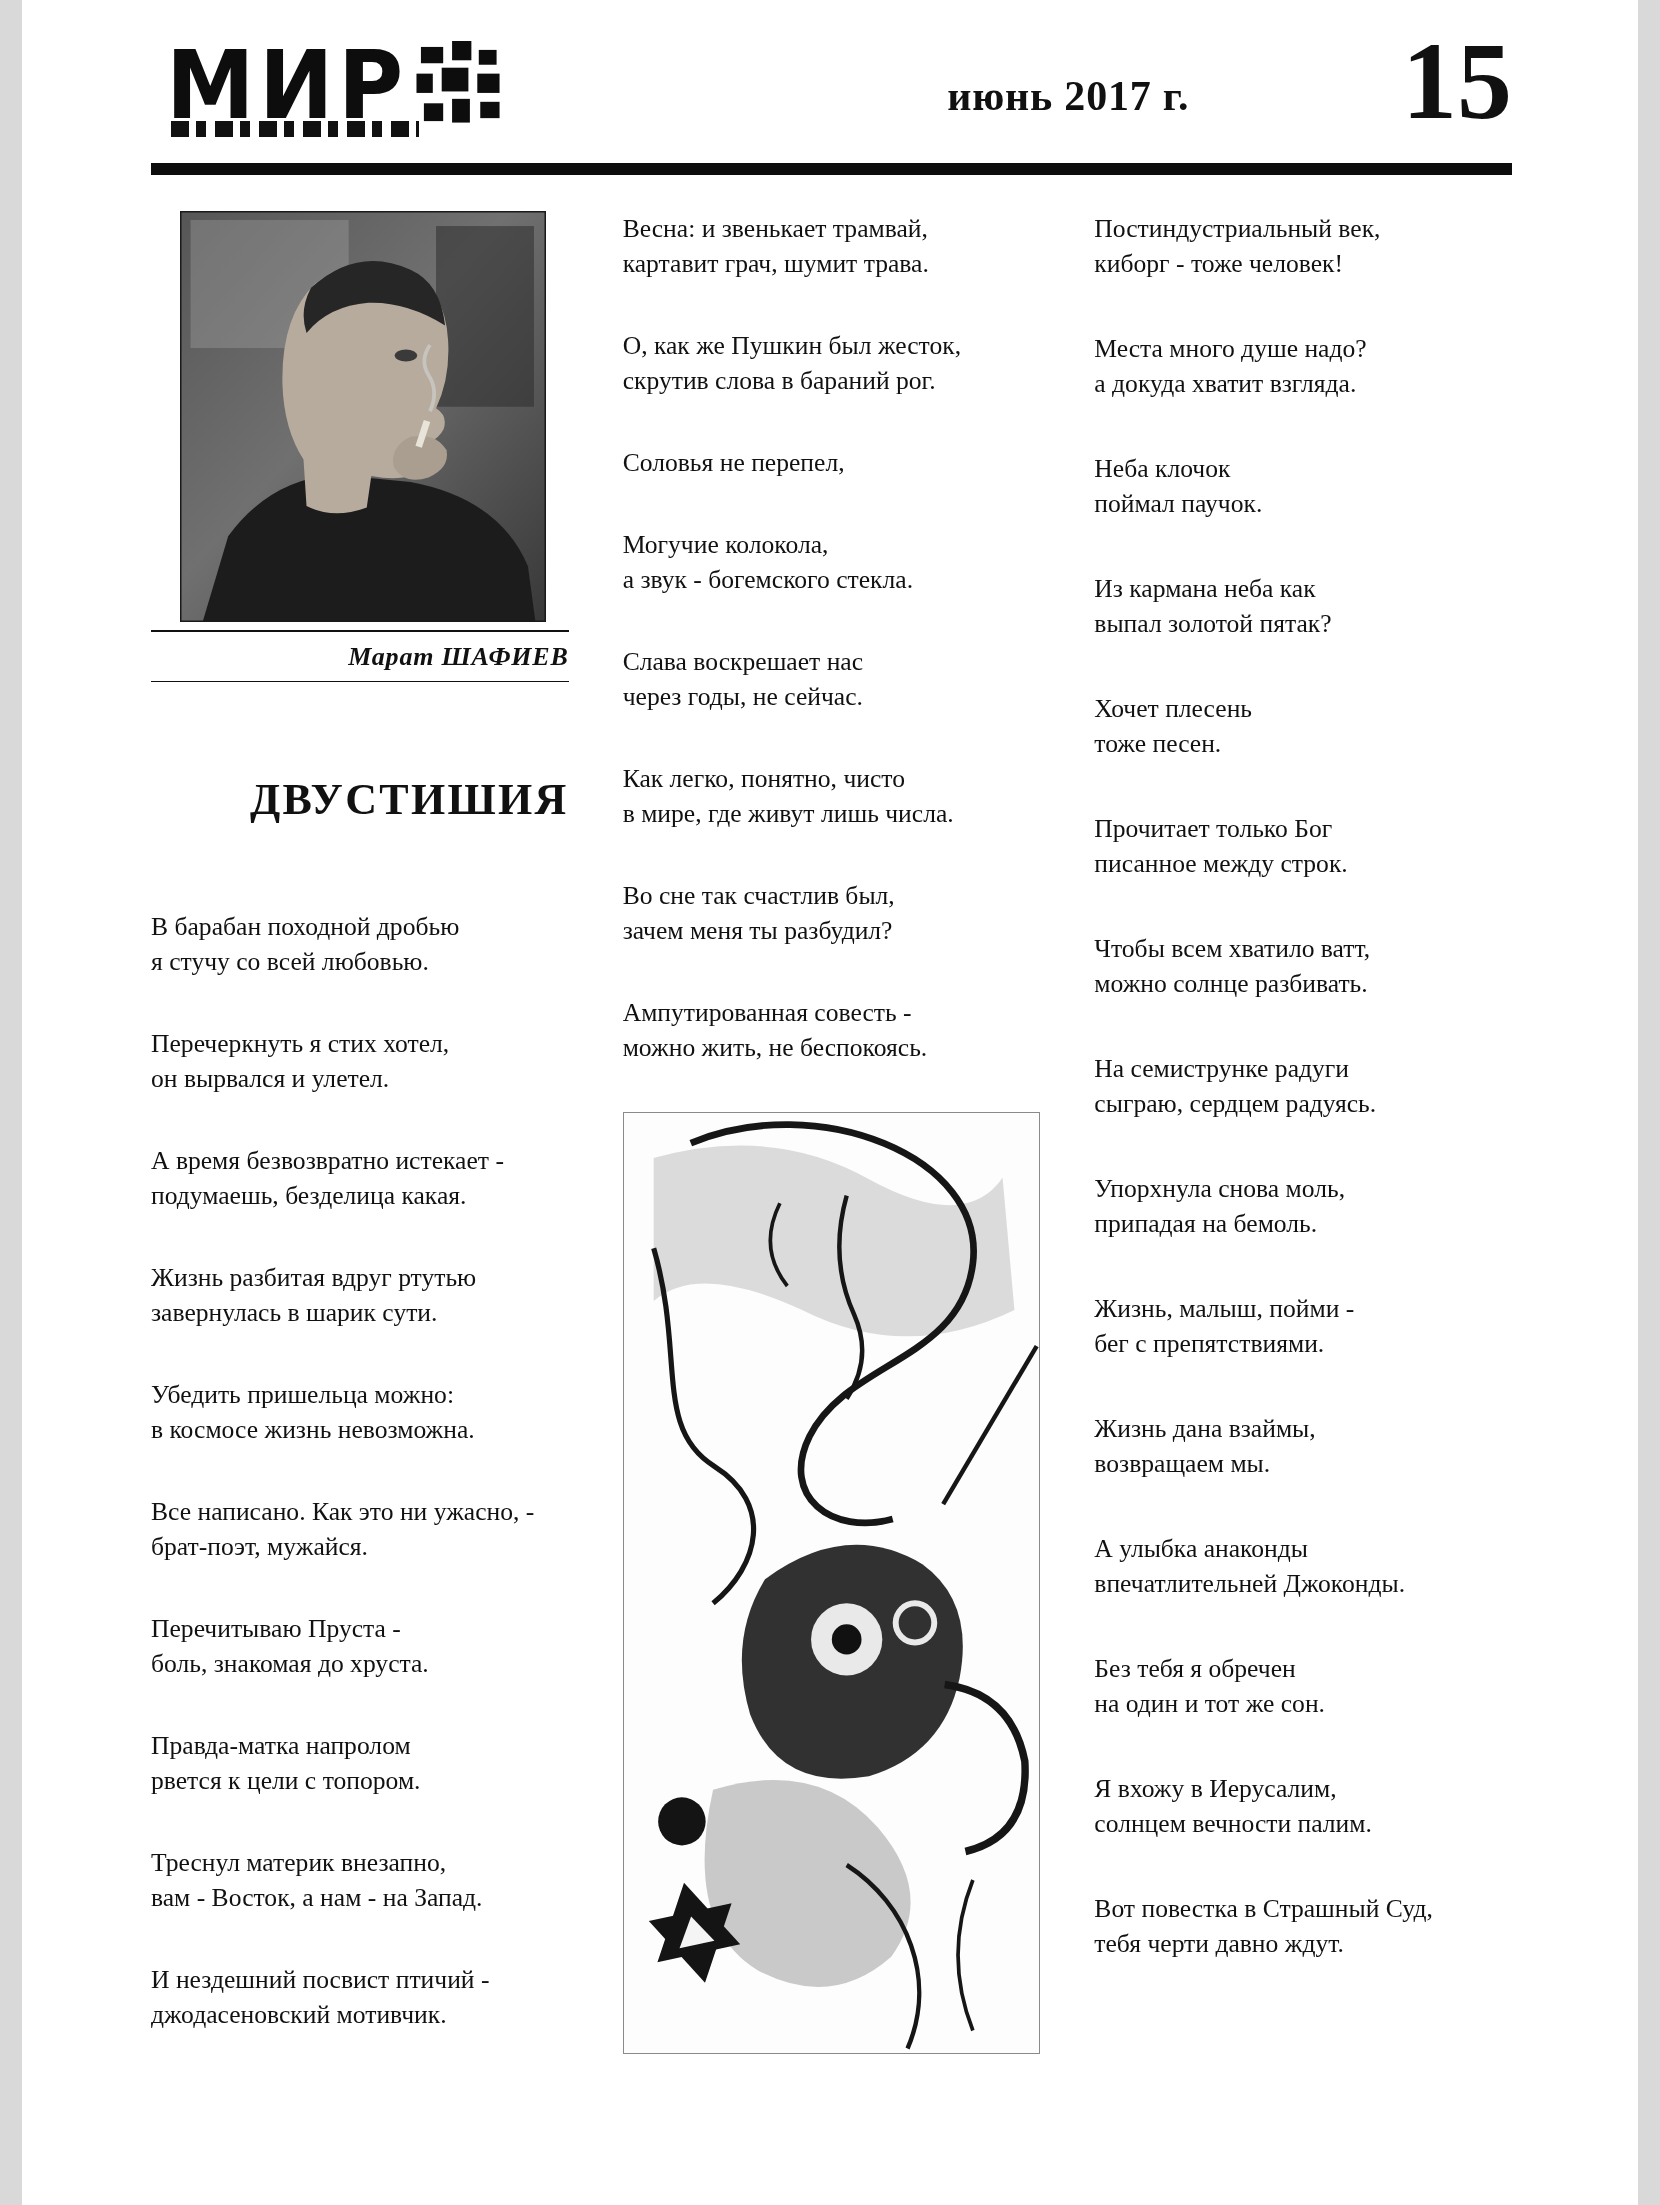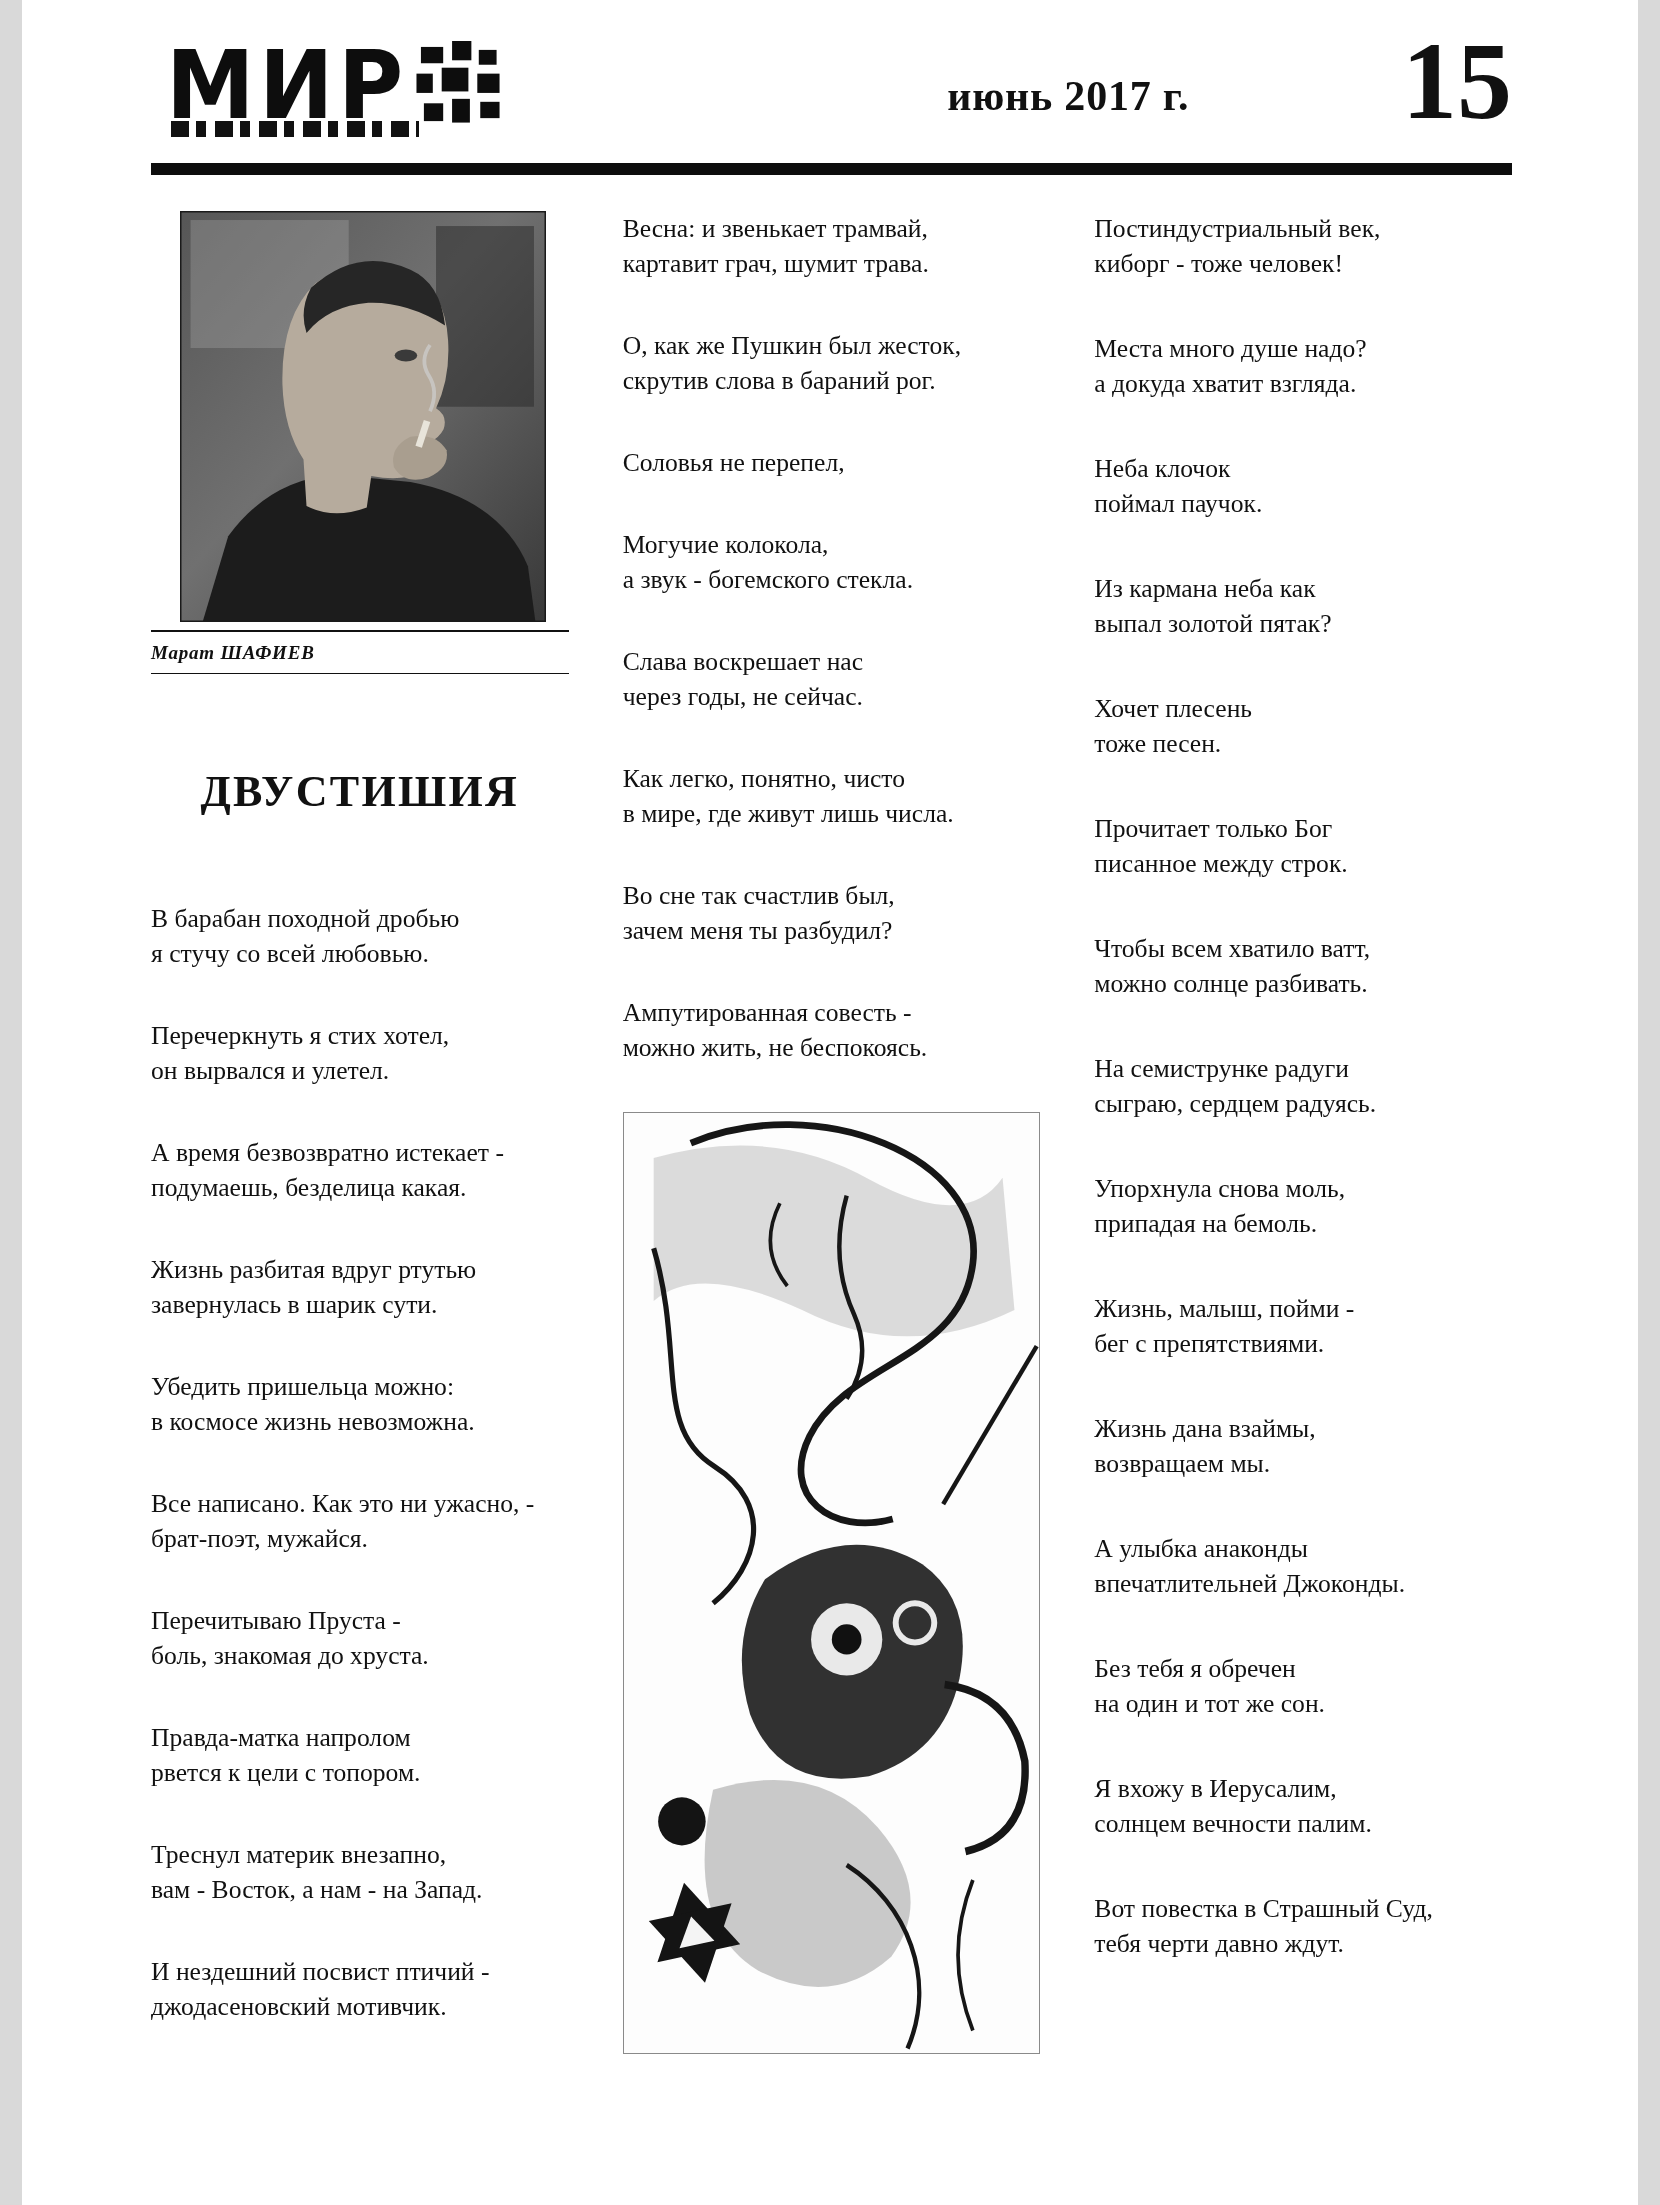--- a/index.html
+++ b/index.html
@@ -41,25 +41,25 @@
   .col { min-width:0; }
   .couplet { margin-bottom:47px; }
   .col-right .couplet { margin-bottom:50px; }
   .couplet-line { font-size:25.6px; line-height:35px; white-space:nowrap; }
   
   .photo { margin:0 0 0 29px; width:366px; height:411px; }
   .photo svg { width:100%; height:100%; display:block; }
   .caption {
     margin-top:7.5px; padding:10.5px 0 9px;
     border-top:2.3px solid #111; border-bottom:1.5px solid #111;
-    text-align:left; font-weight:bold; font-style:italic;
-    font-size:19px; letter-spacing:0.8px;
+    text-align:right; font-weight:bold; font-style:italic;
+    font-size:26px; letter-spacing:0.8px;
   }
   .heading {
-    margin:92px 0 84px; text-align:center;
+    margin:92px 0 84px; text-align:right;
     font-size:44px; font-weight:bold; letter-spacing:2.3px;
   }
   
   .artwork {
     margin:19.6px 0 0 0; width:100%; height:942px;
     border:0.8px solid #8a8a8a; box-sizing:border-box; background:#fdfdfd;
   }
   .artwork svg { width:100%; height:100%; display:block; }
 </style>
 </head>

